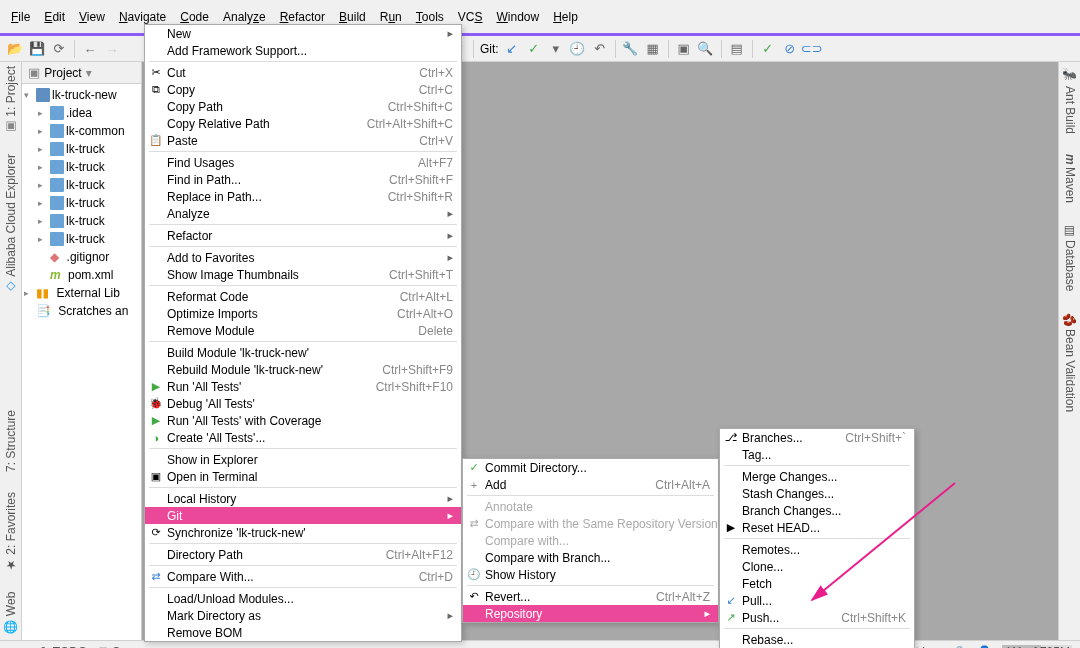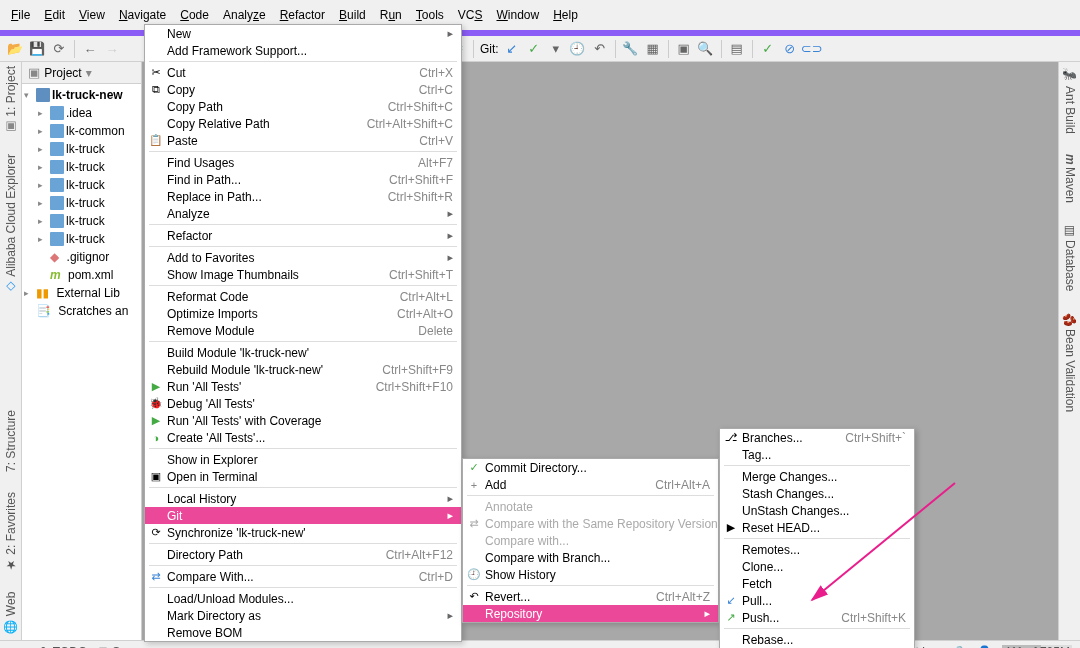--- a/index.html
+++ b/index.html
@@ -1,17 +1,17 @@
 <!DOCTYPE html>
 <html><head>
 <meta charset="utf-8">
 <style>
 * { margin:0; padding:0; box-sizing:border-box; font-family:"Segoe UI",Tahoma,sans-serif; font-size:12px; }
 body { width:1080px; height:648px; background:#f0f0f0; position:relative; overflow:hidden; }
-.menubar { height:36px; background:#f0f0f0; display:flex; align-items:center; padding:0 4px; border-bottom:6px solid #8b5cf6; }
+.menubar { height:36px; background:#f0f0f0; display:flex; align-items:center; padding:0 4px; border-bottom:3px solid #8b5cf6; }
 .menubar span { padding:2px 7px; cursor:pointer; }
 .menubar span u { text-decoration:underline; }
 .toolbar { height:26px; background:#f0f0f0; border-bottom:1px solid #d0d0d0; display:flex; align-items:center; padding:0 6px; gap:4px; }
 .tb-icon { width:18px; height:18px; display:inline-flex; align-items:center; justify-content:center; color:#666; font-size:13px; cursor:pointer; }
 .tb-sep { width:1px; height:18px; background:#ccc; margin:0 2px; }
 .main { display:flex; height:calc(100% - 22px - 26px - 22px); }
 .left-rail { width:22px; background:#f0f0f0; border-right:1px solid #d0d0d0; display:flex; flex-direction:column; align-items:center; padding-top:4px; gap:20px; }
 .vlabel { writing-mode:vertical-rl; transform:rotate(180deg); font-size:11px; color:#555; white-space:nowrap; display:flex; align-items:center; gap:3px; }
 .right-rail { width:22px; background:#f0f0f0; border-left:1px solid #d0d0d0; display:flex; flex-direction:column; align-items:center; padding-top:6px; gap:20px; }
 .vlabelR { writing-mode:vertical-rl; font-size:11px; color:#555; white-space:nowrap; display:flex; align-items:center; gap:3px; }
@@ -121,21 +121,21 @@
   <div class="sidebar">
     <div class="sidebar-header">
       <span style="color:#888;font-size:13px">▣</span>
       <span style="font-weight:400">Project</span>
       <span style="color:#888">▾</span>
     </div>
     <div class="tree">
       <div class="tree-row">
         <span class="tree-arrow">▾</span>
           <span class="tree-icon folder root"></span>
-        <span style="font-weight:bold">lk-truck-new</span>
+        <span style="font-weight:normal">lk-truck-new</span>
       </div>
       <div class="tree-row" style="padding-left:16px">
           <span class="tree-arrow">▸</span>
           <span class="tree-icon folder"></span>
           <span>.idea</span>
         </div>
       <div class="tree-row" style="padding-left:16px">
           <span class="tree-arrow">▸</span>
           <span class="tree-icon folder"></span>
           <span>lk-common</span>
@@ -421,21 +421,21 @@
       <span>Tag...</span>
     </div>
   <div class="ctx-sep"></div>
   <div class="ctx-row clickable">
       <span>Merge Changes...</span>
     </div>
   <div class="ctx-row clickable">
       <span>Stash Changes...</span>
     </div>
   <div class="ctx-row clickable">
-      <span>UnStash Changes...</span>
+      <span>Branch Changes...</span>
     </div>
   <div class="ctx-row clickable">
       <span class="ctx-ico">▶</span>
       <span>Reset HEAD...</span>
     </div>
   <div class="ctx-sep"></div>
   <div class="ctx-row clickable">
       <span>Remotes...</span>
     </div>
   <div class="ctx-row clickable">

